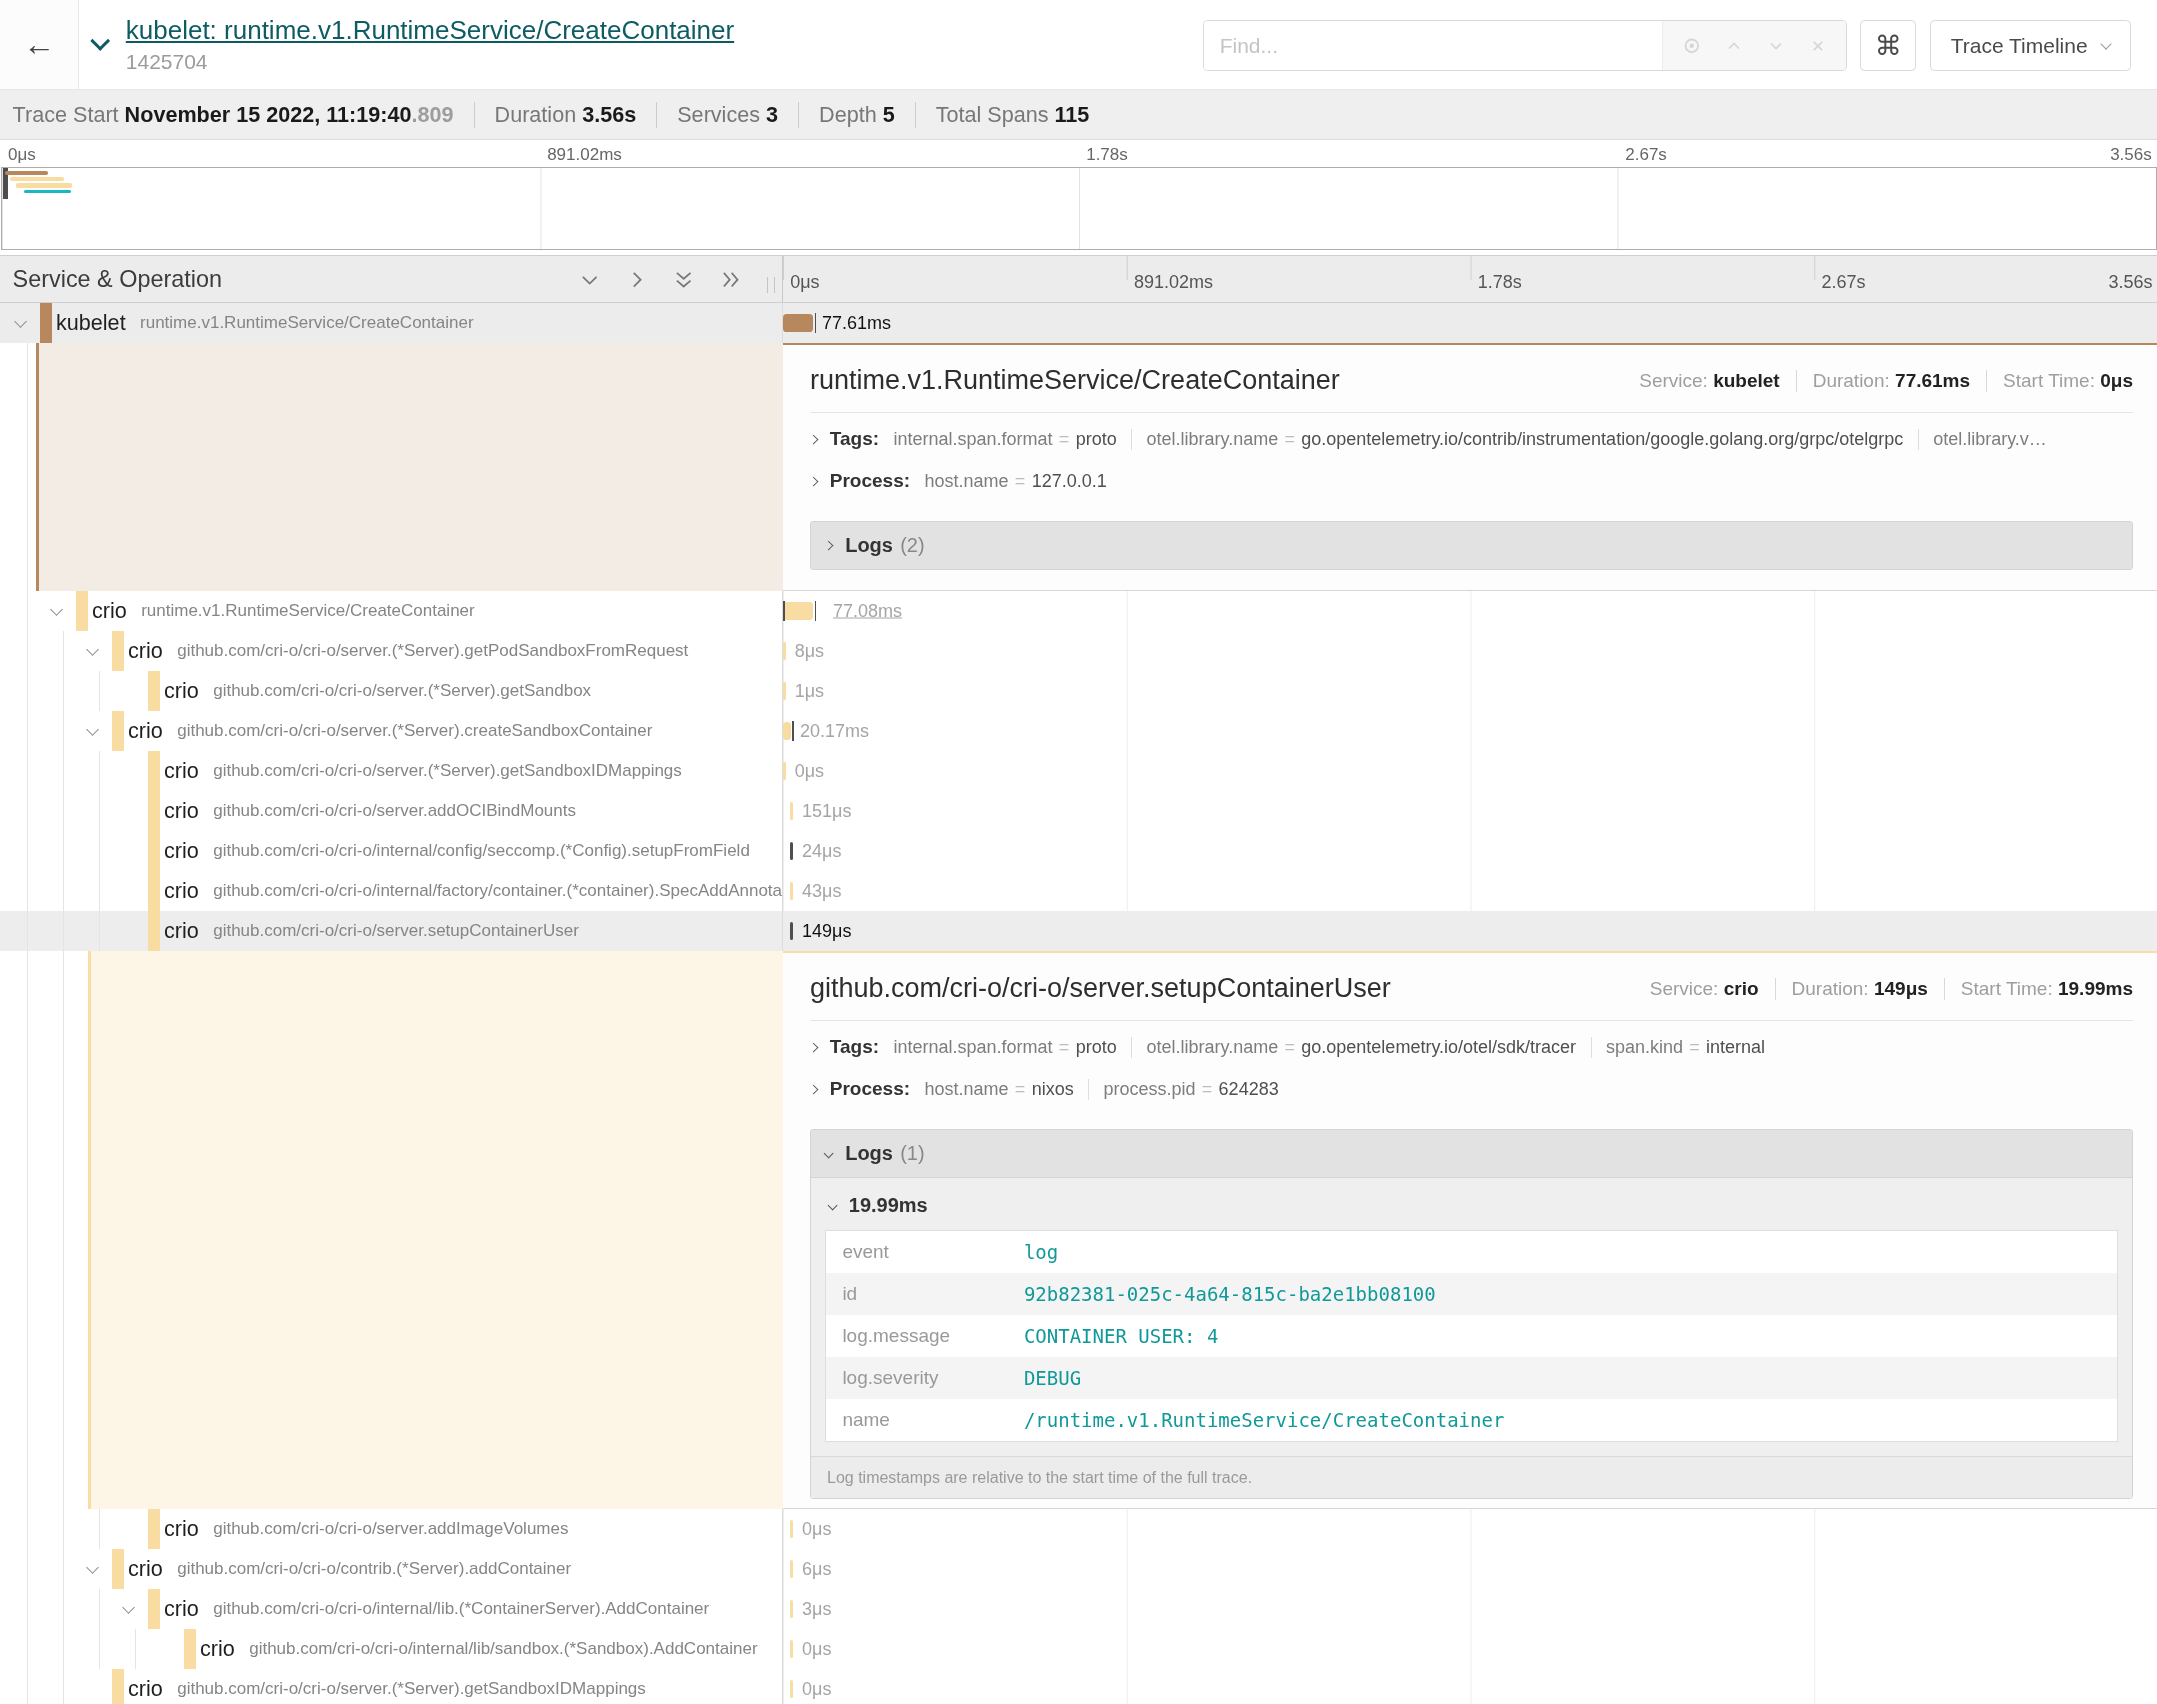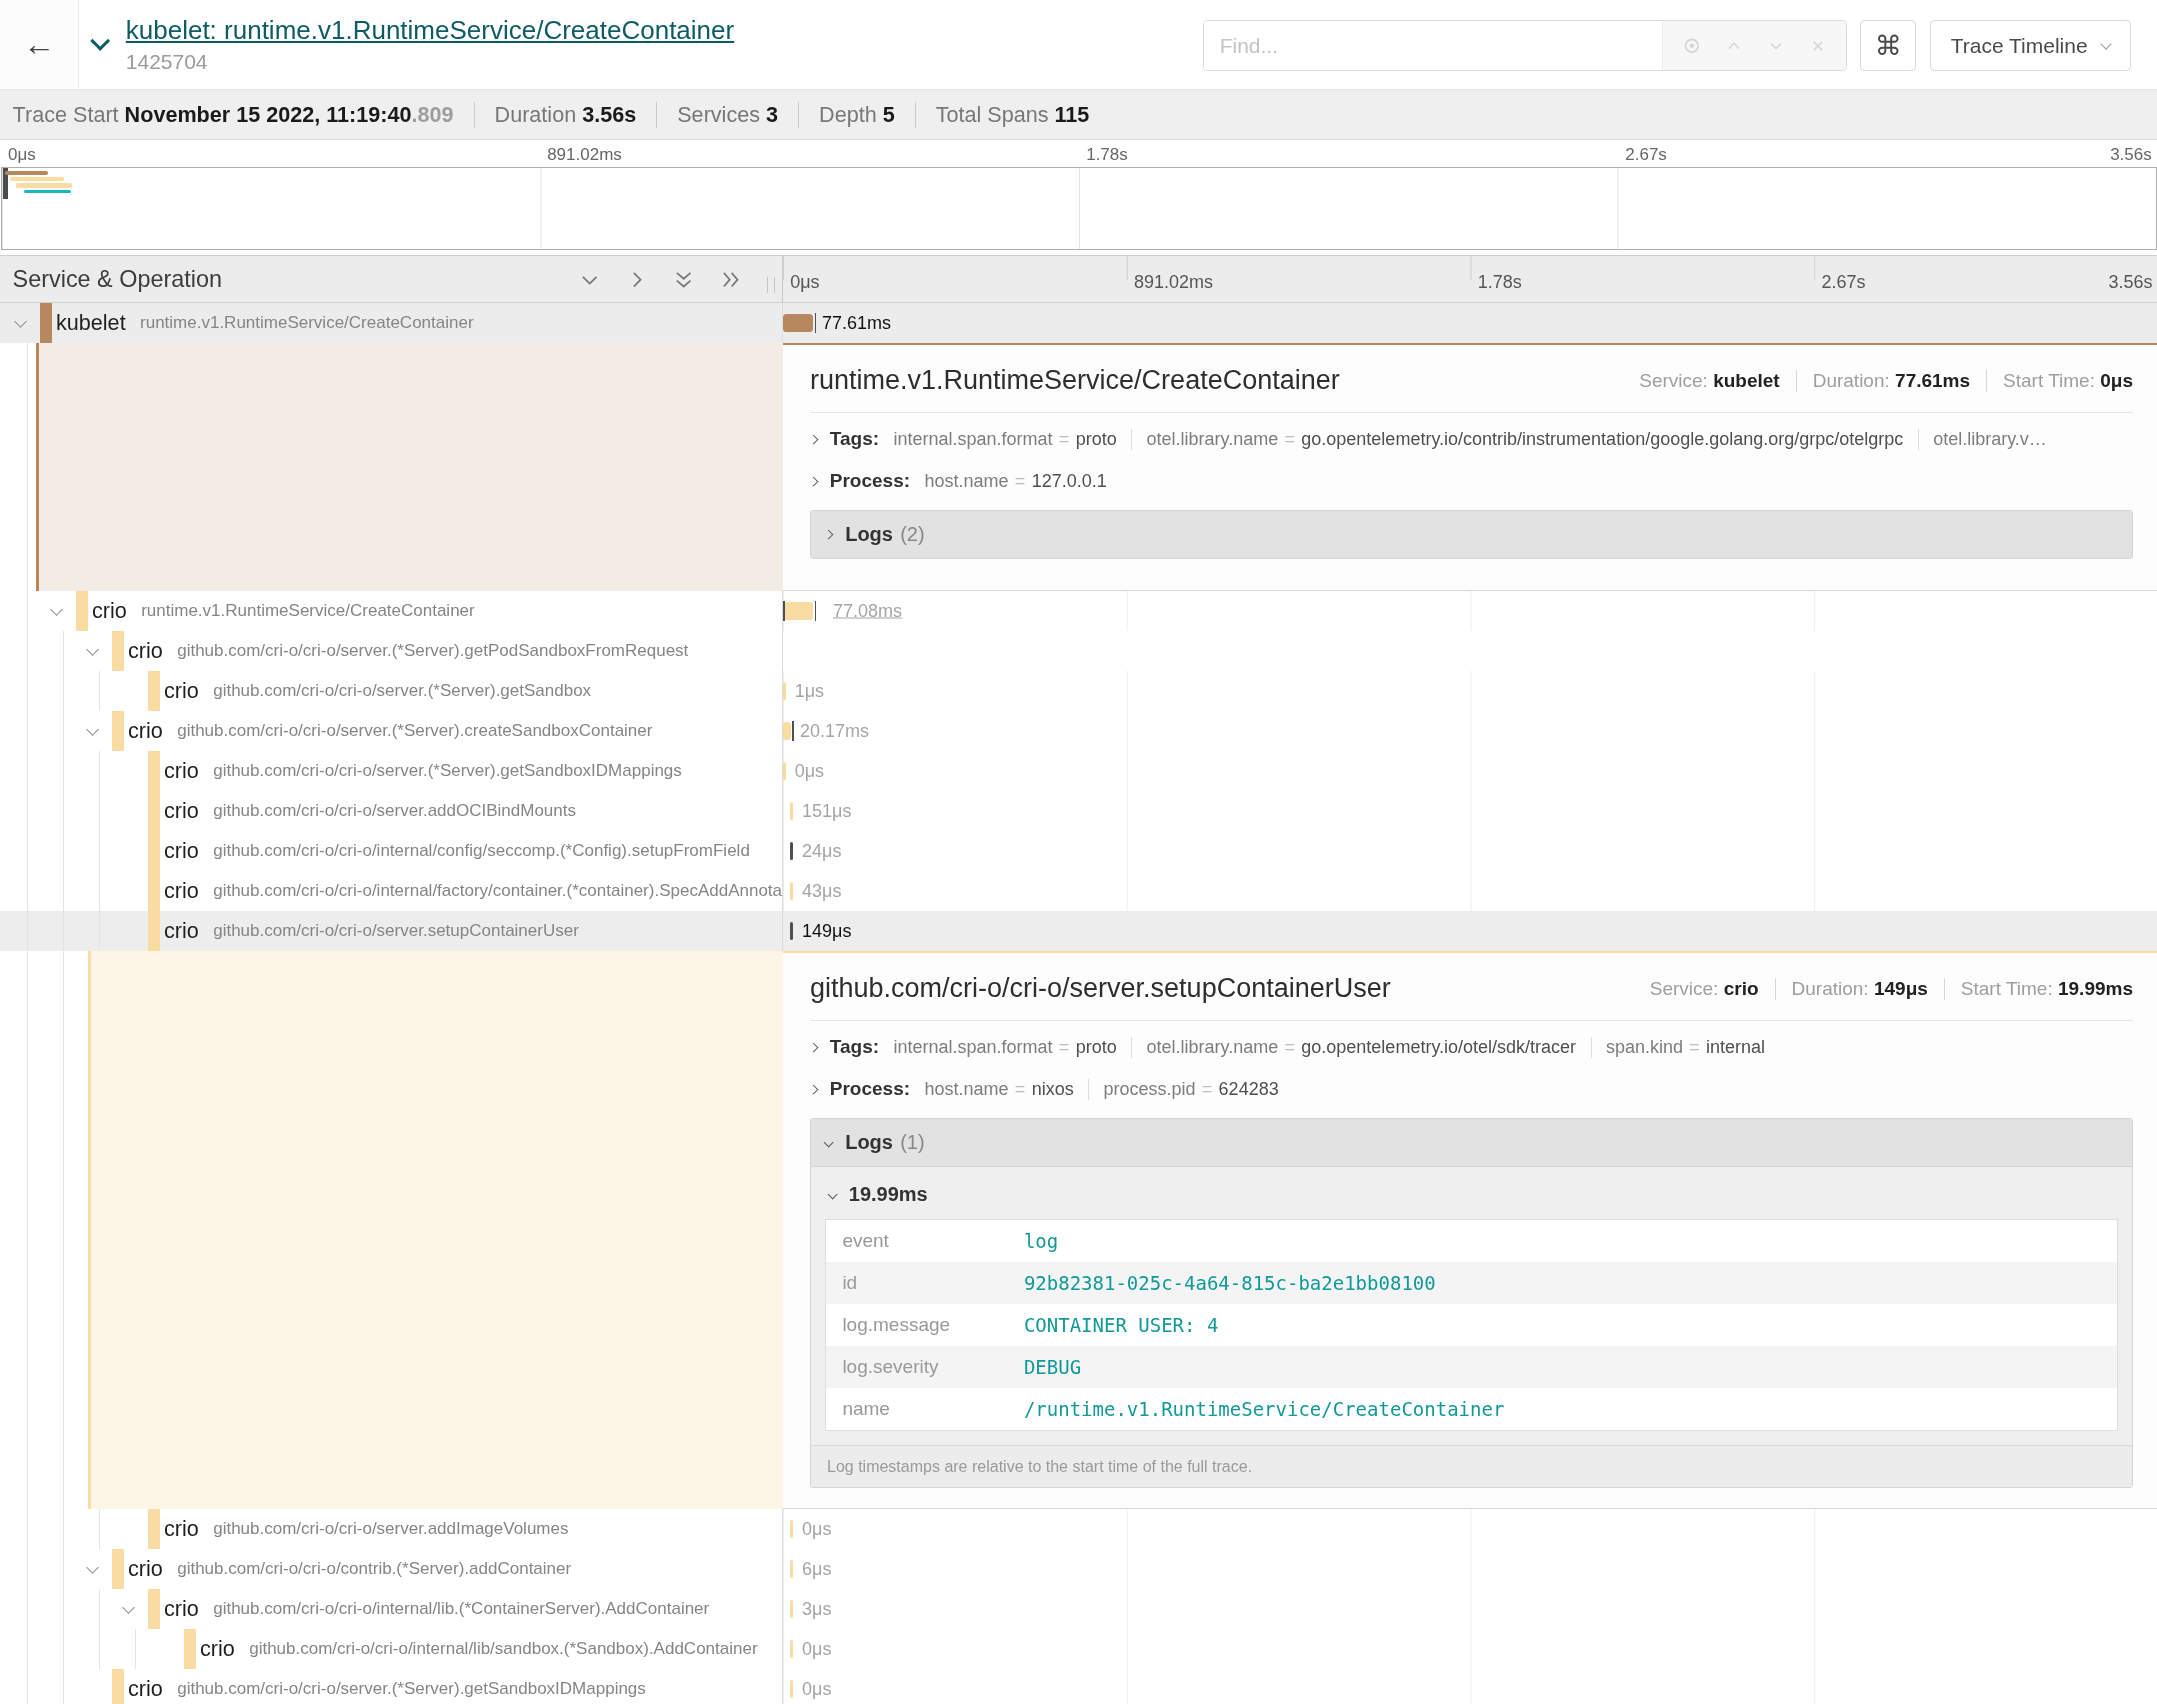--- a/index.html
+++ b/index.html
@@ -98,21 +98,21 @@
   .chev-r { width:7.2px; height:7.2px; border-right:1.8px solid #555; border-bottom:1.8px solid #555;
     transform:rotate(-45deg); margin-right:12.6px; flex:none; cursor:pointer; }
   .chev-d { width:7.2px; height:7.2px; border-right:1.8px solid #555; border-bottom:1.8px solid #555;
     transform:rotate(45deg); margin-right:12.6px; flex:none; cursor:pointer; }
   .kv-list { display:flex; align-items:center; flex-wrap:nowrap; overflow:hidden; }
   .kv { white-space:nowrap; font-size:18px; }
   .kv + .kv { border-left:0.9px solid #ddd; margin-left:14.4px; padding-left:14.4px; }
   .kv-k { color:#7d7d7d; }
   .kv-eq::before { content:"="; color:#bdbdbd; margin:0 6.3px; }
   .kv-v { color:#4f4f4f; }
-  .logs-group { border:0.9px solid #d4d4d4; border-radius:2.7px; margin-top:8px; }
+  .logs-group { border:0.9px solid #d4d4d4; border-radius:2.7px; margin-top:19px; }
   .logs-bar { background:#e2e2e2; padding:11.7px 14.4px; display:flex; align-items:center; font-size:20px; cursor:pointer; }
   .logs-bar .d-label { margin-right:7.2px; }
   .logs-bar .count { color:#888; }
   .logs-bar.open { border-bottom:0.9px solid #d4d4d4; }
   .logs-body { background:#efefef; padding:3.6px 14.4px 0 14.4px; }
   .log-time { display:flex; align-items:center; padding:12.6px 3.6px; font-size:20px; font-weight:bold; color:#333; cursor:pointer; }
   .log-table { width:100%; border-collapse:collapse; background:#fff; border:0.9px solid #dedede; }
   .log-table tr:nth-child(even) { background:#f4f4f4; }
   .log-table td { padding:10px 9px; font-size:19px; }
   .log-table td.k { width:189px; color:#999; padding-left:16px; }
@@ -338,20 +338,24 @@
         <div class="name-col">
           <div class="guide" style="left: 27px;"></div>
           <div class="guide" style="left: 63px;"></div>
           <div class="row-chev" style="left: 88px;"></div>
           <div class="svc-bar" style="left: 112px; background: rgb(248, 220, 161);"></div>
           <div class="name-inner" style="padding-left: 128px;">
             <span class="svc-name">crio</span>
             <span class="op-name">github.com/cri-o/cri-o/server.(*Server).getPodSandboxFromRequest</span>
           </div>
         </div>
+        <div class="time-col">
+          <div class="span-bar" style="left: 0px; width: 2.7px; background: rgb(248, 220, 161);"></div>
+          <span class="dur-label" style="left: 11.7px;">8μs</span>
+        </div>
       </div>
       <div class="span-row">
         <div class="name-col">
           <div class="guide" style="left: 27px;"></div>
           <div class="guide" style="left: 63px;"></div>
           <div class="guide" style="left: 99px;"></div>
           <div class="svc-bar" style="left: 148px; background: rgb(248, 220, 161);"></div>
           <div class="name-inner" style="padding-left: 164px;">
             <span class="svc-name">crio</span>
             <span class="op-name">github.com/cri-o/cri-o/server.(*Server).getSandbox</span>

